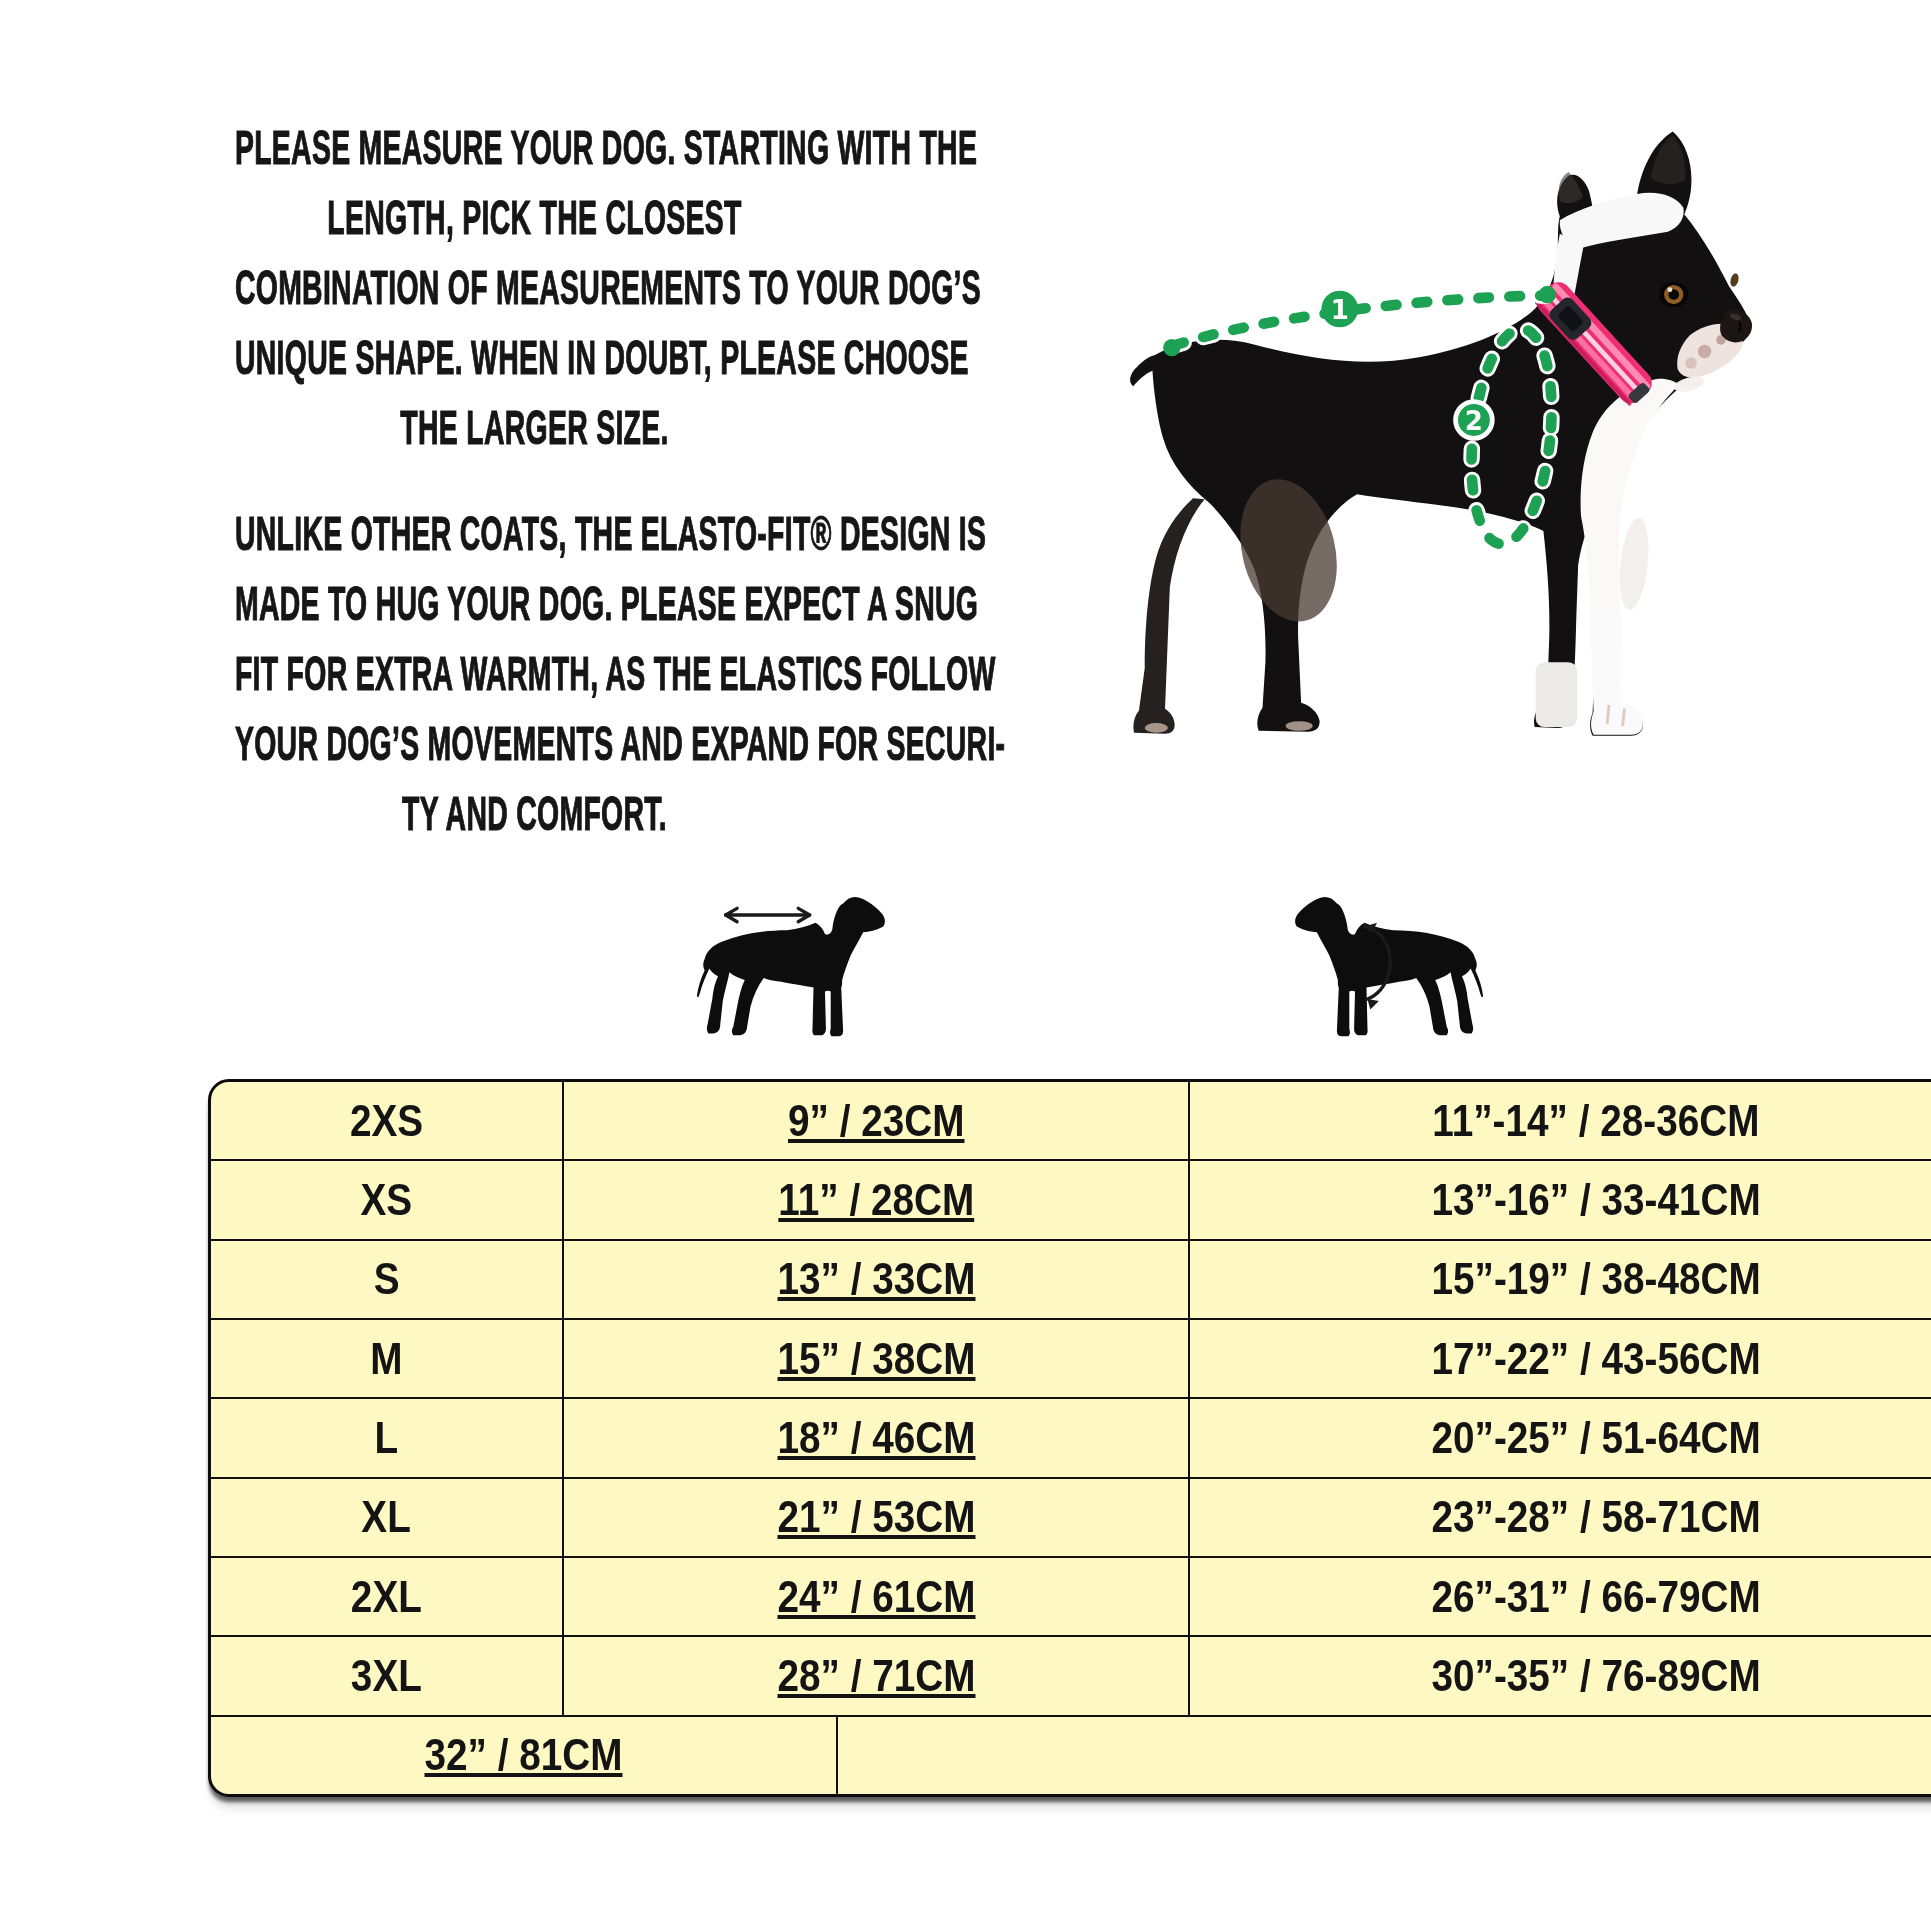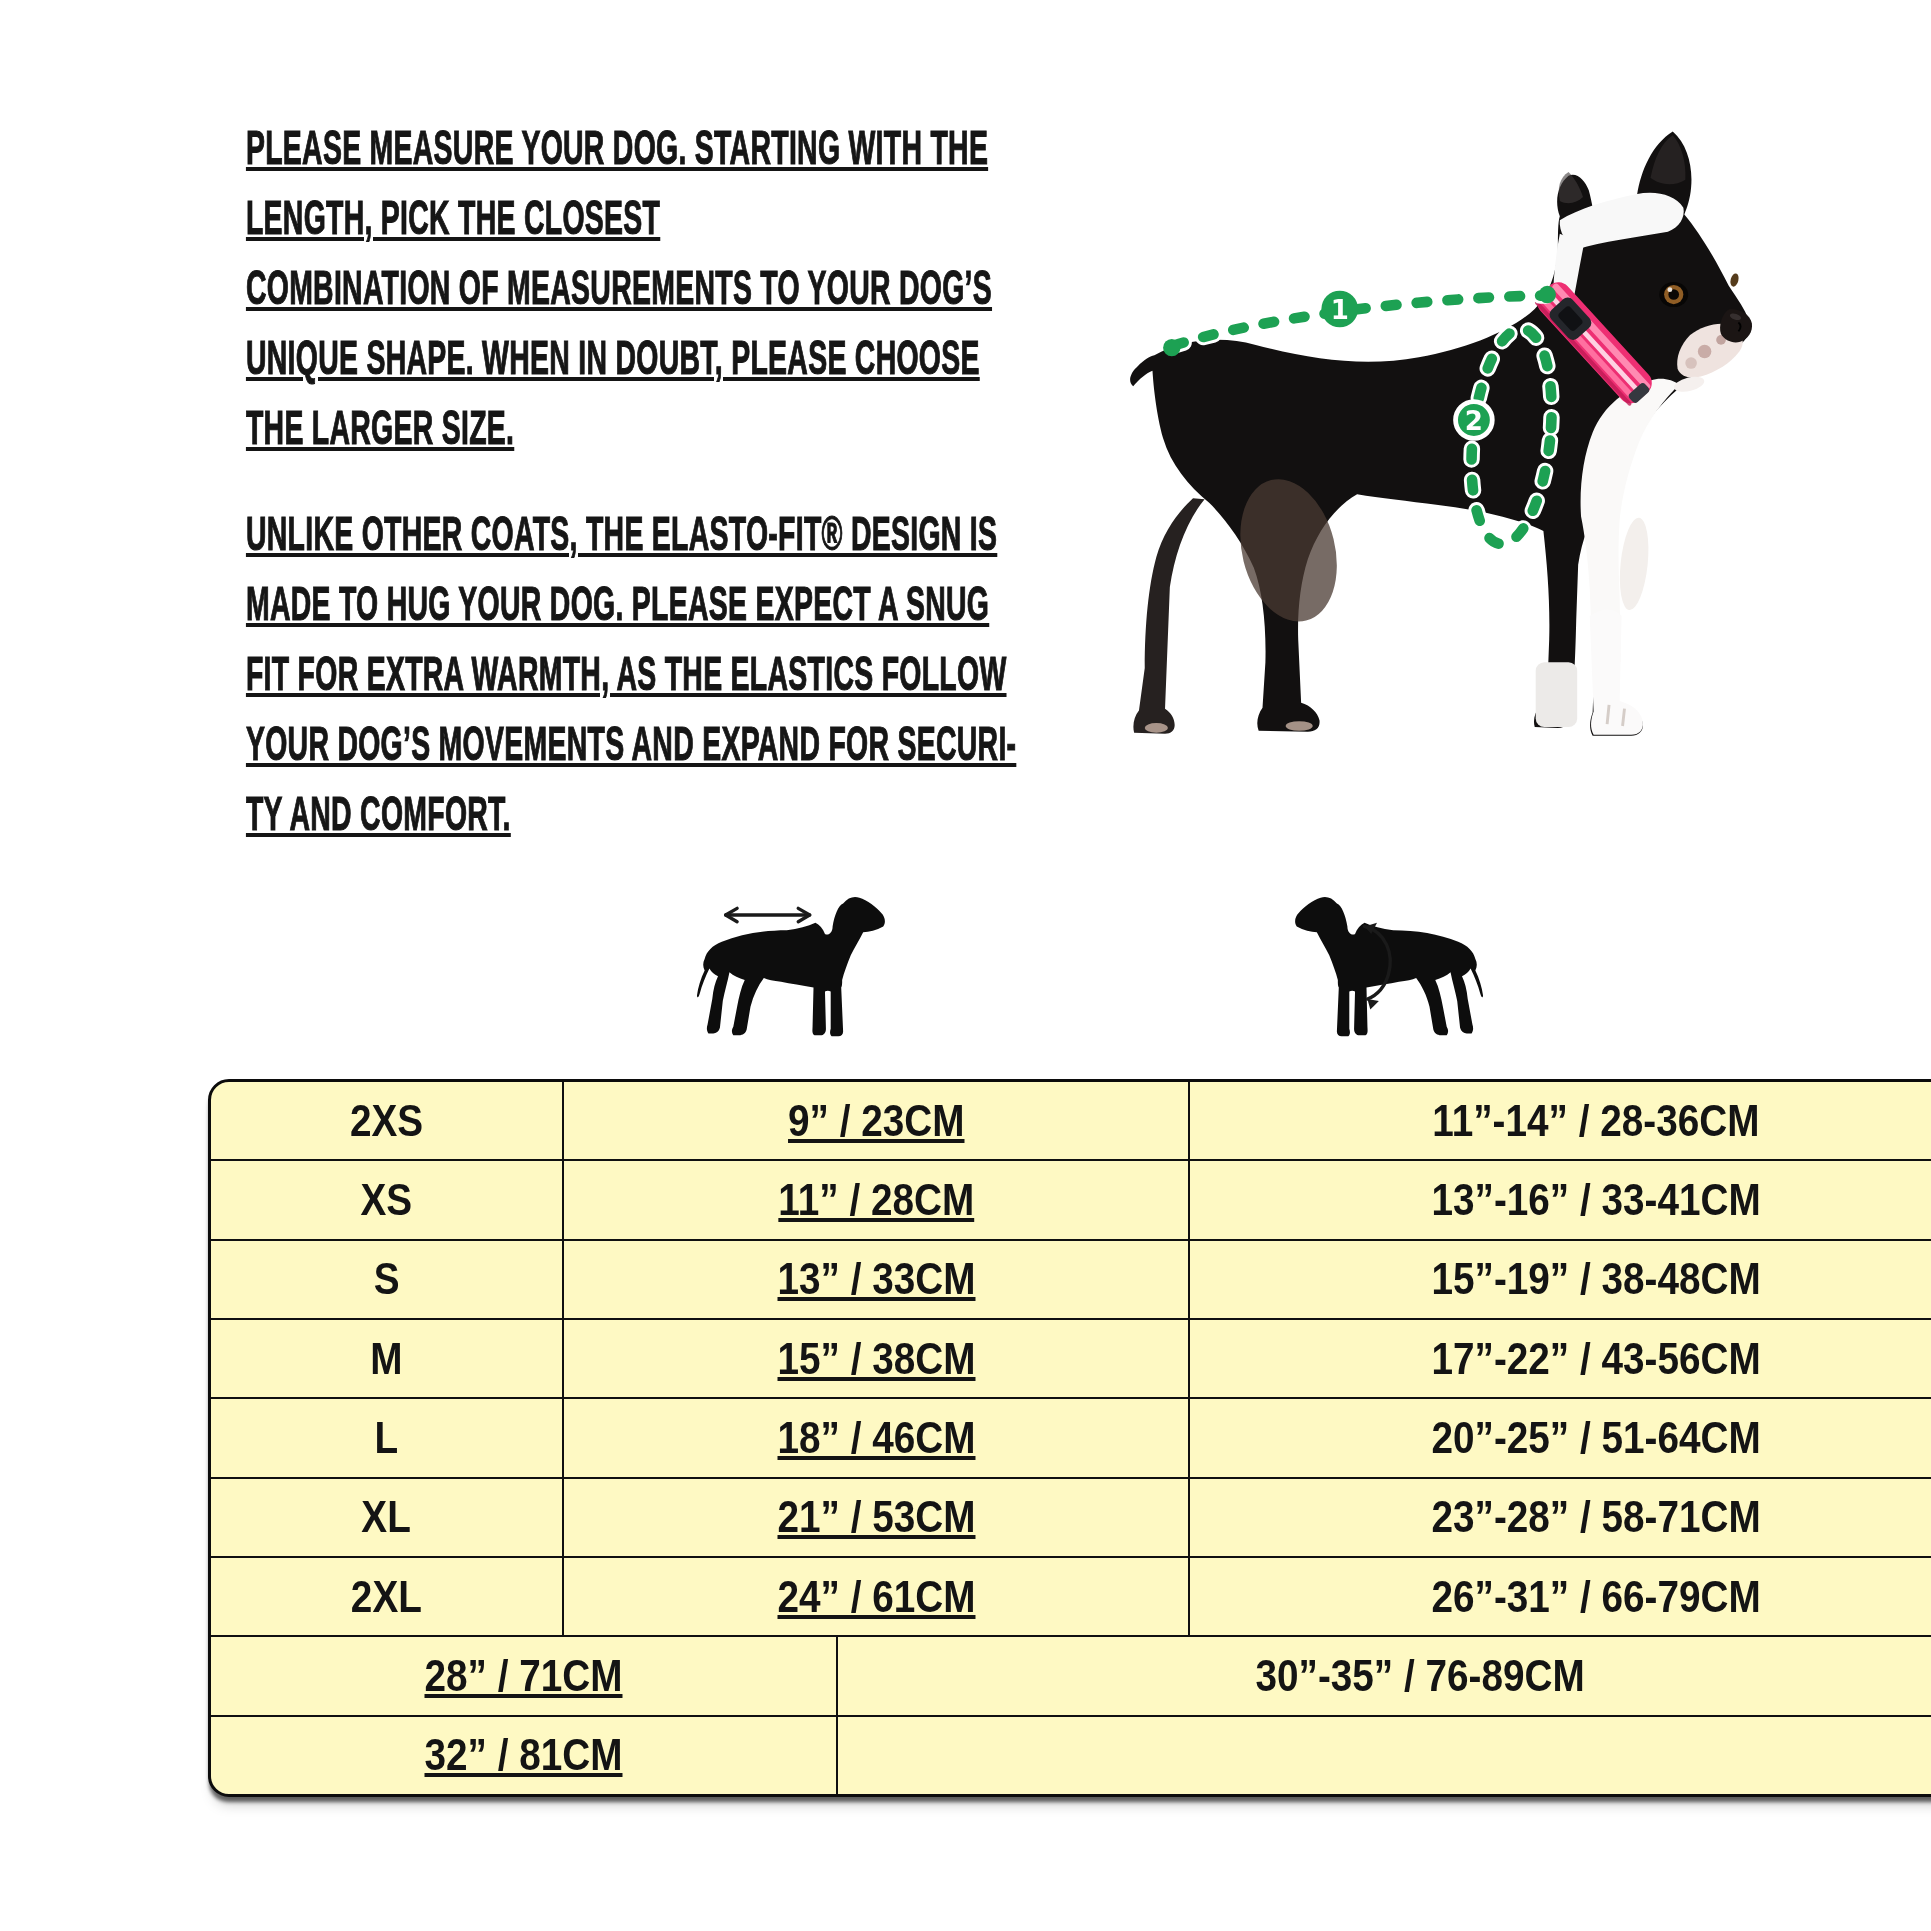--- a/index.html
+++ b/index.html
@@ -1,21 +1,21 @@
 <!DOCTYPE html>
 <html><head>
 <meta charset="utf-8">
 <style>
   html,body { margin:0; padding:0; background:#ffffff; }
   .page {
     position:relative; width:1931px; height:1931px; background:#ffffff;
     font-family:"Liberation Sans", sans-serif; color:#151515; overflow:hidden;
   }
   
-  .intro { position:absolute; left:29px; width:1033px; text-align:left;text-decoration:underline; }
+  .intro { position:absolute; left:18px; width:1033px; text-align:center; }
   #para1 { top:112px; }
   #para2 { top:498px; }
   .hline {
     font-weight:700; font-size:49px; line-height:70px; height:70px;
     white-space:nowrap; transform:scaleX(0.58); transform-origin:50% 50%;
     color:#161616; -webkit-text-stroke:1.1px #161616; letter-spacing:0.5px;
   }
   
   #dog-photo { position:absolute; left:1110px; top:87px; width:695px; height:695px; }
   
@@ -273,20 +273,23 @@
           <span>2XL</span>
         </div>
       <div class="tcell c-length">
           <span>24” / 61CM</span>
         </div>
       <div class="tcell c-girth">
           <span>26”-31” / 66-79CM</span>
         </div>
     </div>
     <div class="trow">
+      <div class="tcell c-size">
+          <span>3XL</span>
+        </div>
       <div class="tcell c-length">
           <span>28” / 71CM</span>
         </div>
       <div class="tcell c-girth">
           <span>30”-35” / 76-89CM</span>
         </div>
     </div>
     <div class="trow">
       <div class="tcell c-length">
           <span>32” / 81CM</span>

